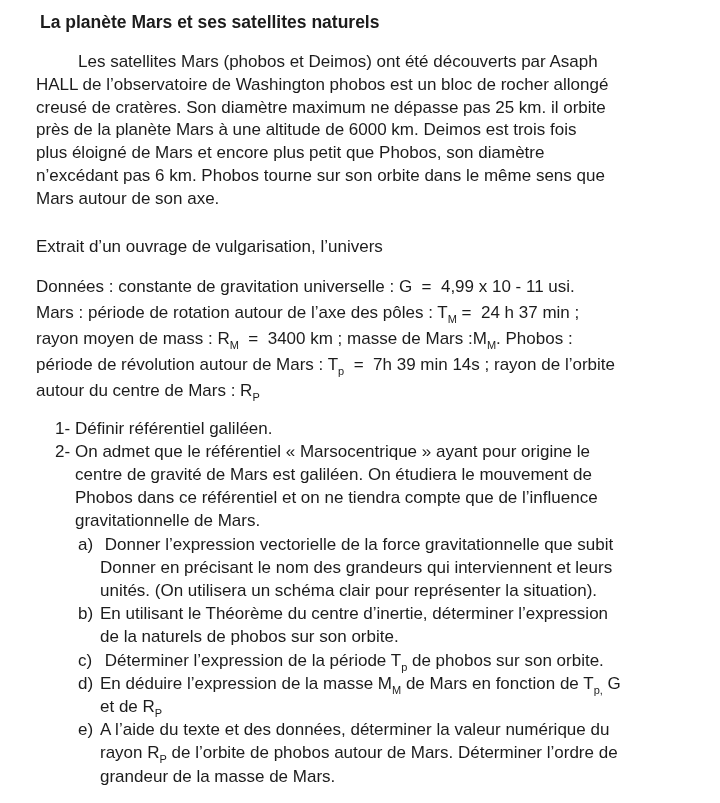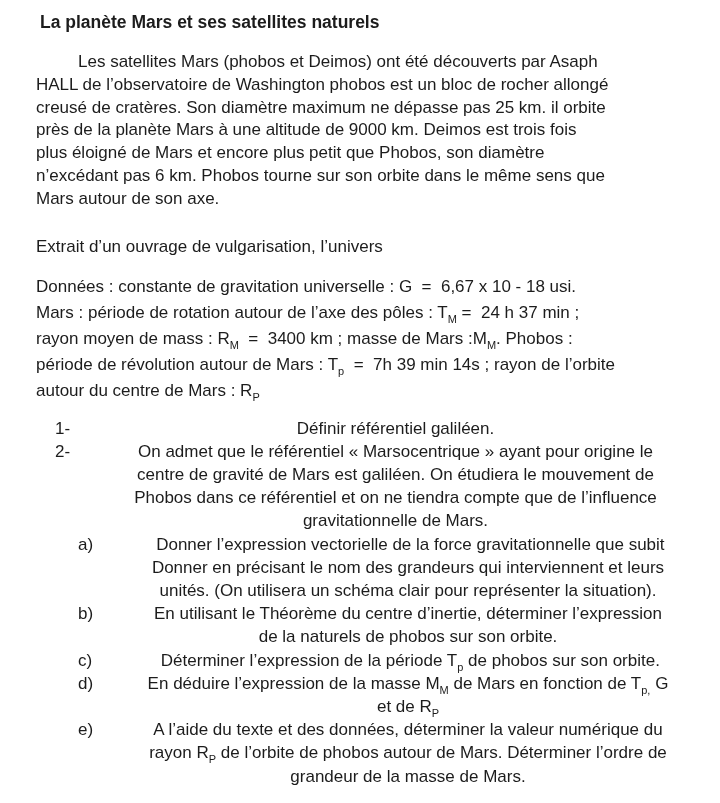--- a/index.html
+++ b/index.html
@@ -32,51 +32,51 @@
   .source { margin-top: 24px; line-height: 23px; white-space: pre-wrap; }
 
   .data-block { margin-top: 16px; line-height: 26px; }
 
   .questions { margin-top: 13px; line-height: 23.2px; }
   .q-item { display: flex; align-items: flex-start; }
   .q-item.l1 { margin-left: 19px; }
   .q-item.l2 { margin-left: 42px; }
   .q-marker { flex: 0 0 20px; white-space: pre; }
   .q-item.l2 .q-marker { flex-basis: 22px; }
-  .q-content { flex: 1; min-width: 0; text-align: center; }
+  .q-content { flex: 1; min-width: 0; }
 
   sub {
     font-size: 11px;
     line-height: 0;
     vertical-align: baseline;
     position: relative;
     top: 5px;
   }
 </style>
 </head>
 <body>
 
 <div class="doc">
 
   <div class="title">La planète Mars et ses satellites naturels</div>
 
   <div class="para intro">
       <div class="line">Les satellites Mars (phobos et Deimos) ont été découverts par Asaph</div>
       <div class="line">HALL de l’observatoire de Washington phobos est un bloc de rocher allongé</div>
       <div class="line">creusé de cratères. Son diamètre maximum ne dépasse pas 25 km. il orbite</div>
-      <div class="line">près de la planète Mars à une altitude de 9000 km. Deimos est trois fois</div>
+      <div class="line">près de la planète Mars à une altitude de 6000 km. Deimos est trois fois</div>
       <div class="line">plus éloigné de Mars et encore plus petit que Phobos, son diamètre</div>
       <div class="line">n’excédant pas 6 km. Phobos tourne sur son orbite dans le même sens que</div>
       <div class="line">Mars autour de son axe.</div>
     </div>
 
   <div class="source">Extrait d’un ouvrage de vulgarisation, l’univers</div>
 
   <div class="para data-block">
-      <div class="line">Données : constante de gravitation universelle : G  =  6,67 x 10 - 18 usi.</div>
+      <div class="line">Données : constante de gravitation universelle : G  =  4,99 x 10 - 11 usi.</div>
       <div class="line">Mars : période de rotation autour de l’axe des pôles : T<sub>M</sub> =  24 h 37 min ;</div>
       <div class="line">rayon moyen de mass : R<sub>M</sub>  =  3400 km ; masse de Mars :M<sub>M</sub>. Phobos :</div>
       <div class="line">période de révolution autour de Mars : T<sub>p</sub>  =  7h 39 min 14s ; rayon de l’orbite</div>
       <div class="line">autour du centre de Mars : R<sub>P</sub></div>
     </div>
 
   <div class="questions">
 
     <div class="q-item l1">
       <span class="q-marker">1-</span>

